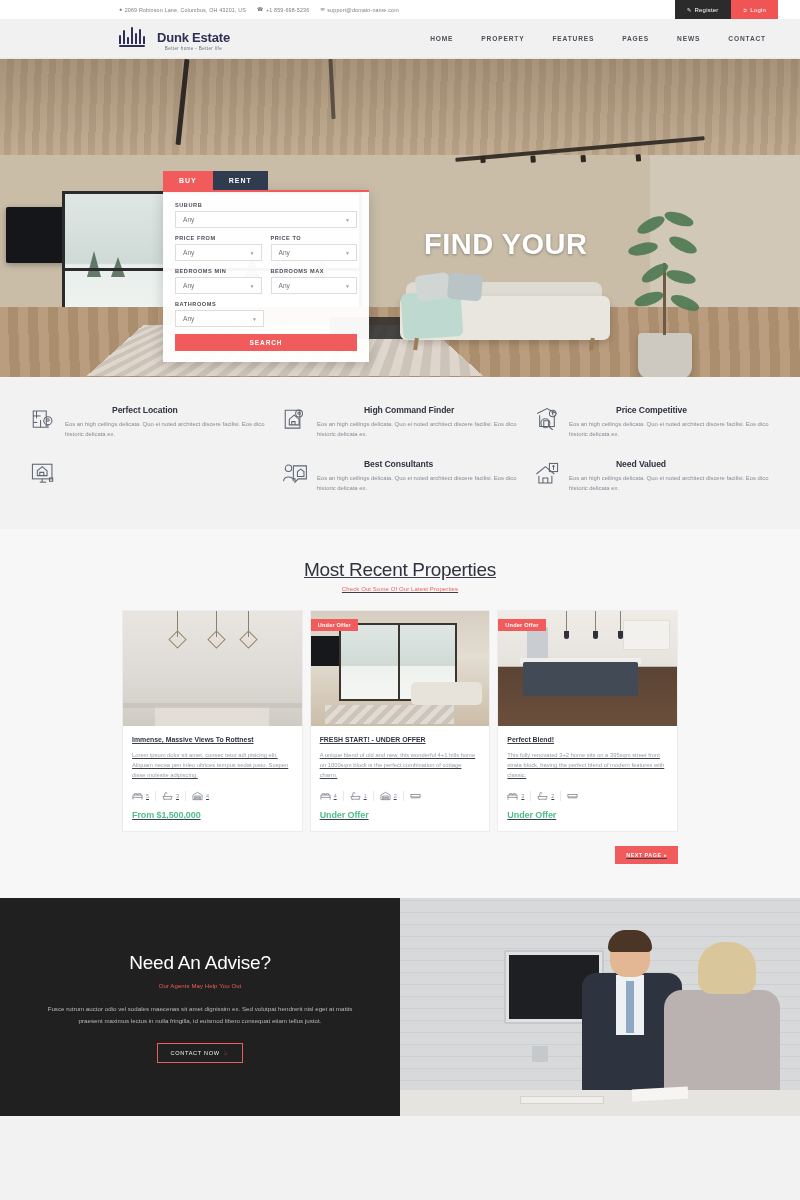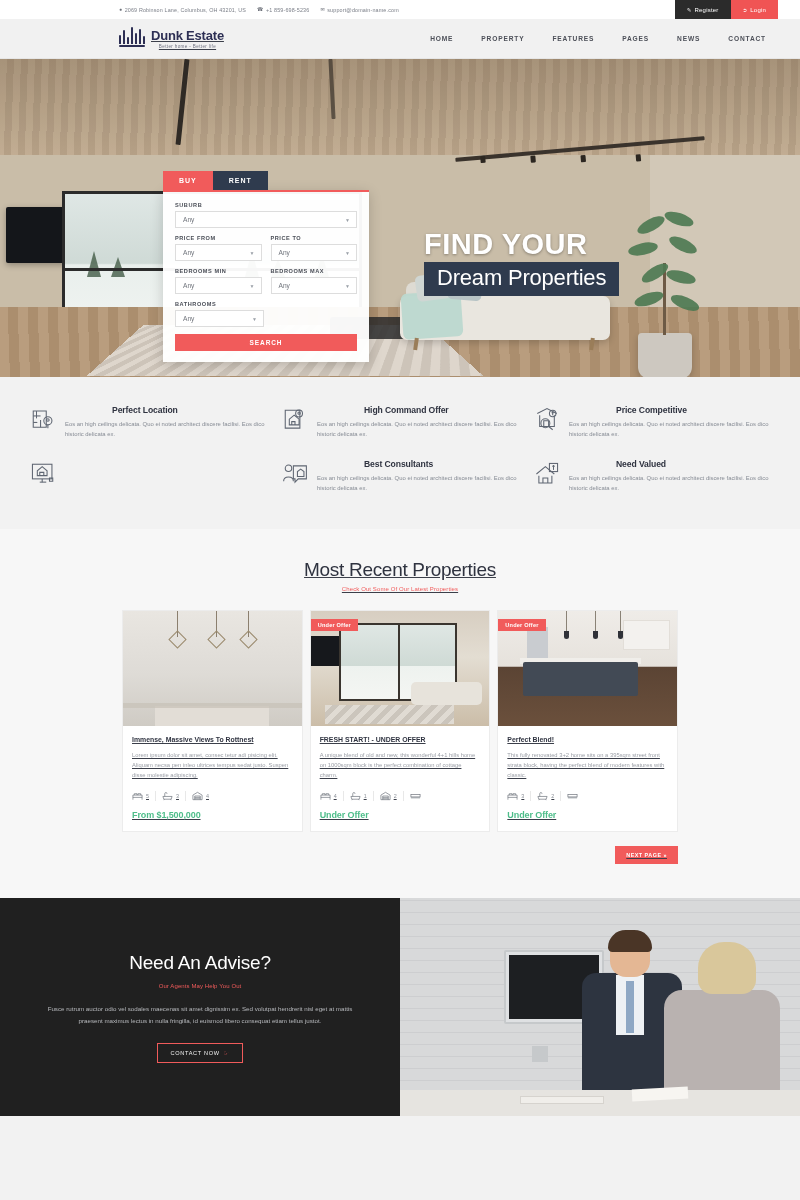--- a/index.html
+++ b/index.html
@@ -18,21 +18,21 @@
   .tb-item{display:flex;align-items:center;gap:2.5px;white-space:nowrap;}
   .tb-ico{font-size:5px;color:#6d717a;line-height:1;}
   .topbar-actions{position:absolute;right:22px;top:0;display:flex;height:19px;}
   .tb-btn{display:flex;align-items:center;gap:3px;font-size:6px;color:#fff;padding:0 12px;height:19px;letter-spacing:.2px;}
   .tb-btn.register{background:#2b2b2b;}
   .tb-btn.login{background:#f05454;}
   .tb-btn .g{font-size:5.5px;}
 
   
   .header{height:40px;background:#f1f1f1;display:flex;align-items:center;position:relative;border-bottom:1px solid #e6e6e6;}
-  .logo{display:flex;align-items:center;gap:6px;padding-left:119px;text-decoration:underline;}
+  .logo{display:flex;align-items:flex-end;gap:12px;padding-left:119px;}
   .logo-mark{width:26px;height:24px;position:relative;}
   .logo-mark .bars{display:flex;align-items:flex-end;gap:1.5px;height:17px;}
   .logo-mark .bars i{display:block;width:2.6px;background:#2d2f54;border-radius:1px 1px 0 0;}
   .logo-mark .base{width:26px;height:2px;background:#2d2f54;margin-top:1.5px;border-radius:1px;}
   .logo-text .lt-main{font-size:13px;font-weight:bold;color:#2d2f54;letter-spacing:-.2px;line-height:14px;}
   .logo-text .lt-sub{font-size:4.6px;color:#6f7280;letter-spacing:.35px;text-align:center;margin-top:1px;}
   .nav{position:absolute;right:20px;display:flex;gap:0;}
   .nav a{font-size:6.6px;color:#4c4f58;letter-spacing:.85px;padding:0 14px;text-decoration:none;font-weight:600;}
 
   
@@ -293,21 +293,20 @@
         <div class="leaf" style="left:70px;top:30px;transform:rotate(26deg)"></div>
         <div class="leaf" style="left:42px;top:58px;transform:rotate(-32deg)"></div>
         <div class="leaf" style="left:68px;top:62px;transform:rotate(14deg)"></div>
         <div class="leaf" style="left:36px;top:84px;transform:rotate(-18deg)"></div>
         <div class="leaf" style="left:72px;top:88px;transform:rotate(22deg)"></div>
       </div>
     </div>
 
     <div class="hero-title">
       <div class="ht1">FIND YOUR</div>
-      <div><span class="ht2">Dream Properties</span></div>
     </div>
 
     <div class="search-panel">
       <div class="sp-tabs">
         <div class="sp-tab buy">BUY</div>
         <div class="sp-tab rent">RENT</div>
       </div>
       <div class="sp-body">
         <div class="sp-label">SUBURB</div>
         <div class="sp-select">
@@ -386,21 +385,21 @@
         <div class="feat-ico">
           <svg viewBox="0 0 32 32" fill="none" stroke="currentColor" stroke-width="1.3">
             <path d="M4 4 L22 4 L22 26 L4 26 Z"></path>
             <path d="M9 22 L9 15 L15 10 L21 15 L21 22 Z"></path>
               <path d="M12 22 L12 18 L16 18 L16 22"></path>
             <circle cx="21" cy="8" r="4.2"></circle>
               <circle cx="21" cy="7.6" r="1.4"></circle>
           </svg>
         </div>
         <div>
-          <div class="feat-title">High Command Offer</div>
+          <div class="feat-title">High Command Finder</div>
           <div class="feat-text">Eos an high ceilings delicata. Quo ei noted architect discere facilisi. Eos dico historic delicata ex.</div>
         </div>
       </div>
 
       <div class="feat">
         <div class="feat-ico">
           <svg viewBox="0 0 32 32" fill="none" stroke="currentColor" stroke-width="1.3">
             <path d="M4 8 L16 2 L28 8"></path>
               <path d="M7 10 L7 24 L25 24 L25 10"></path>
             <path d="M12 24 L12 17 L18 17 L18 24"></path>

